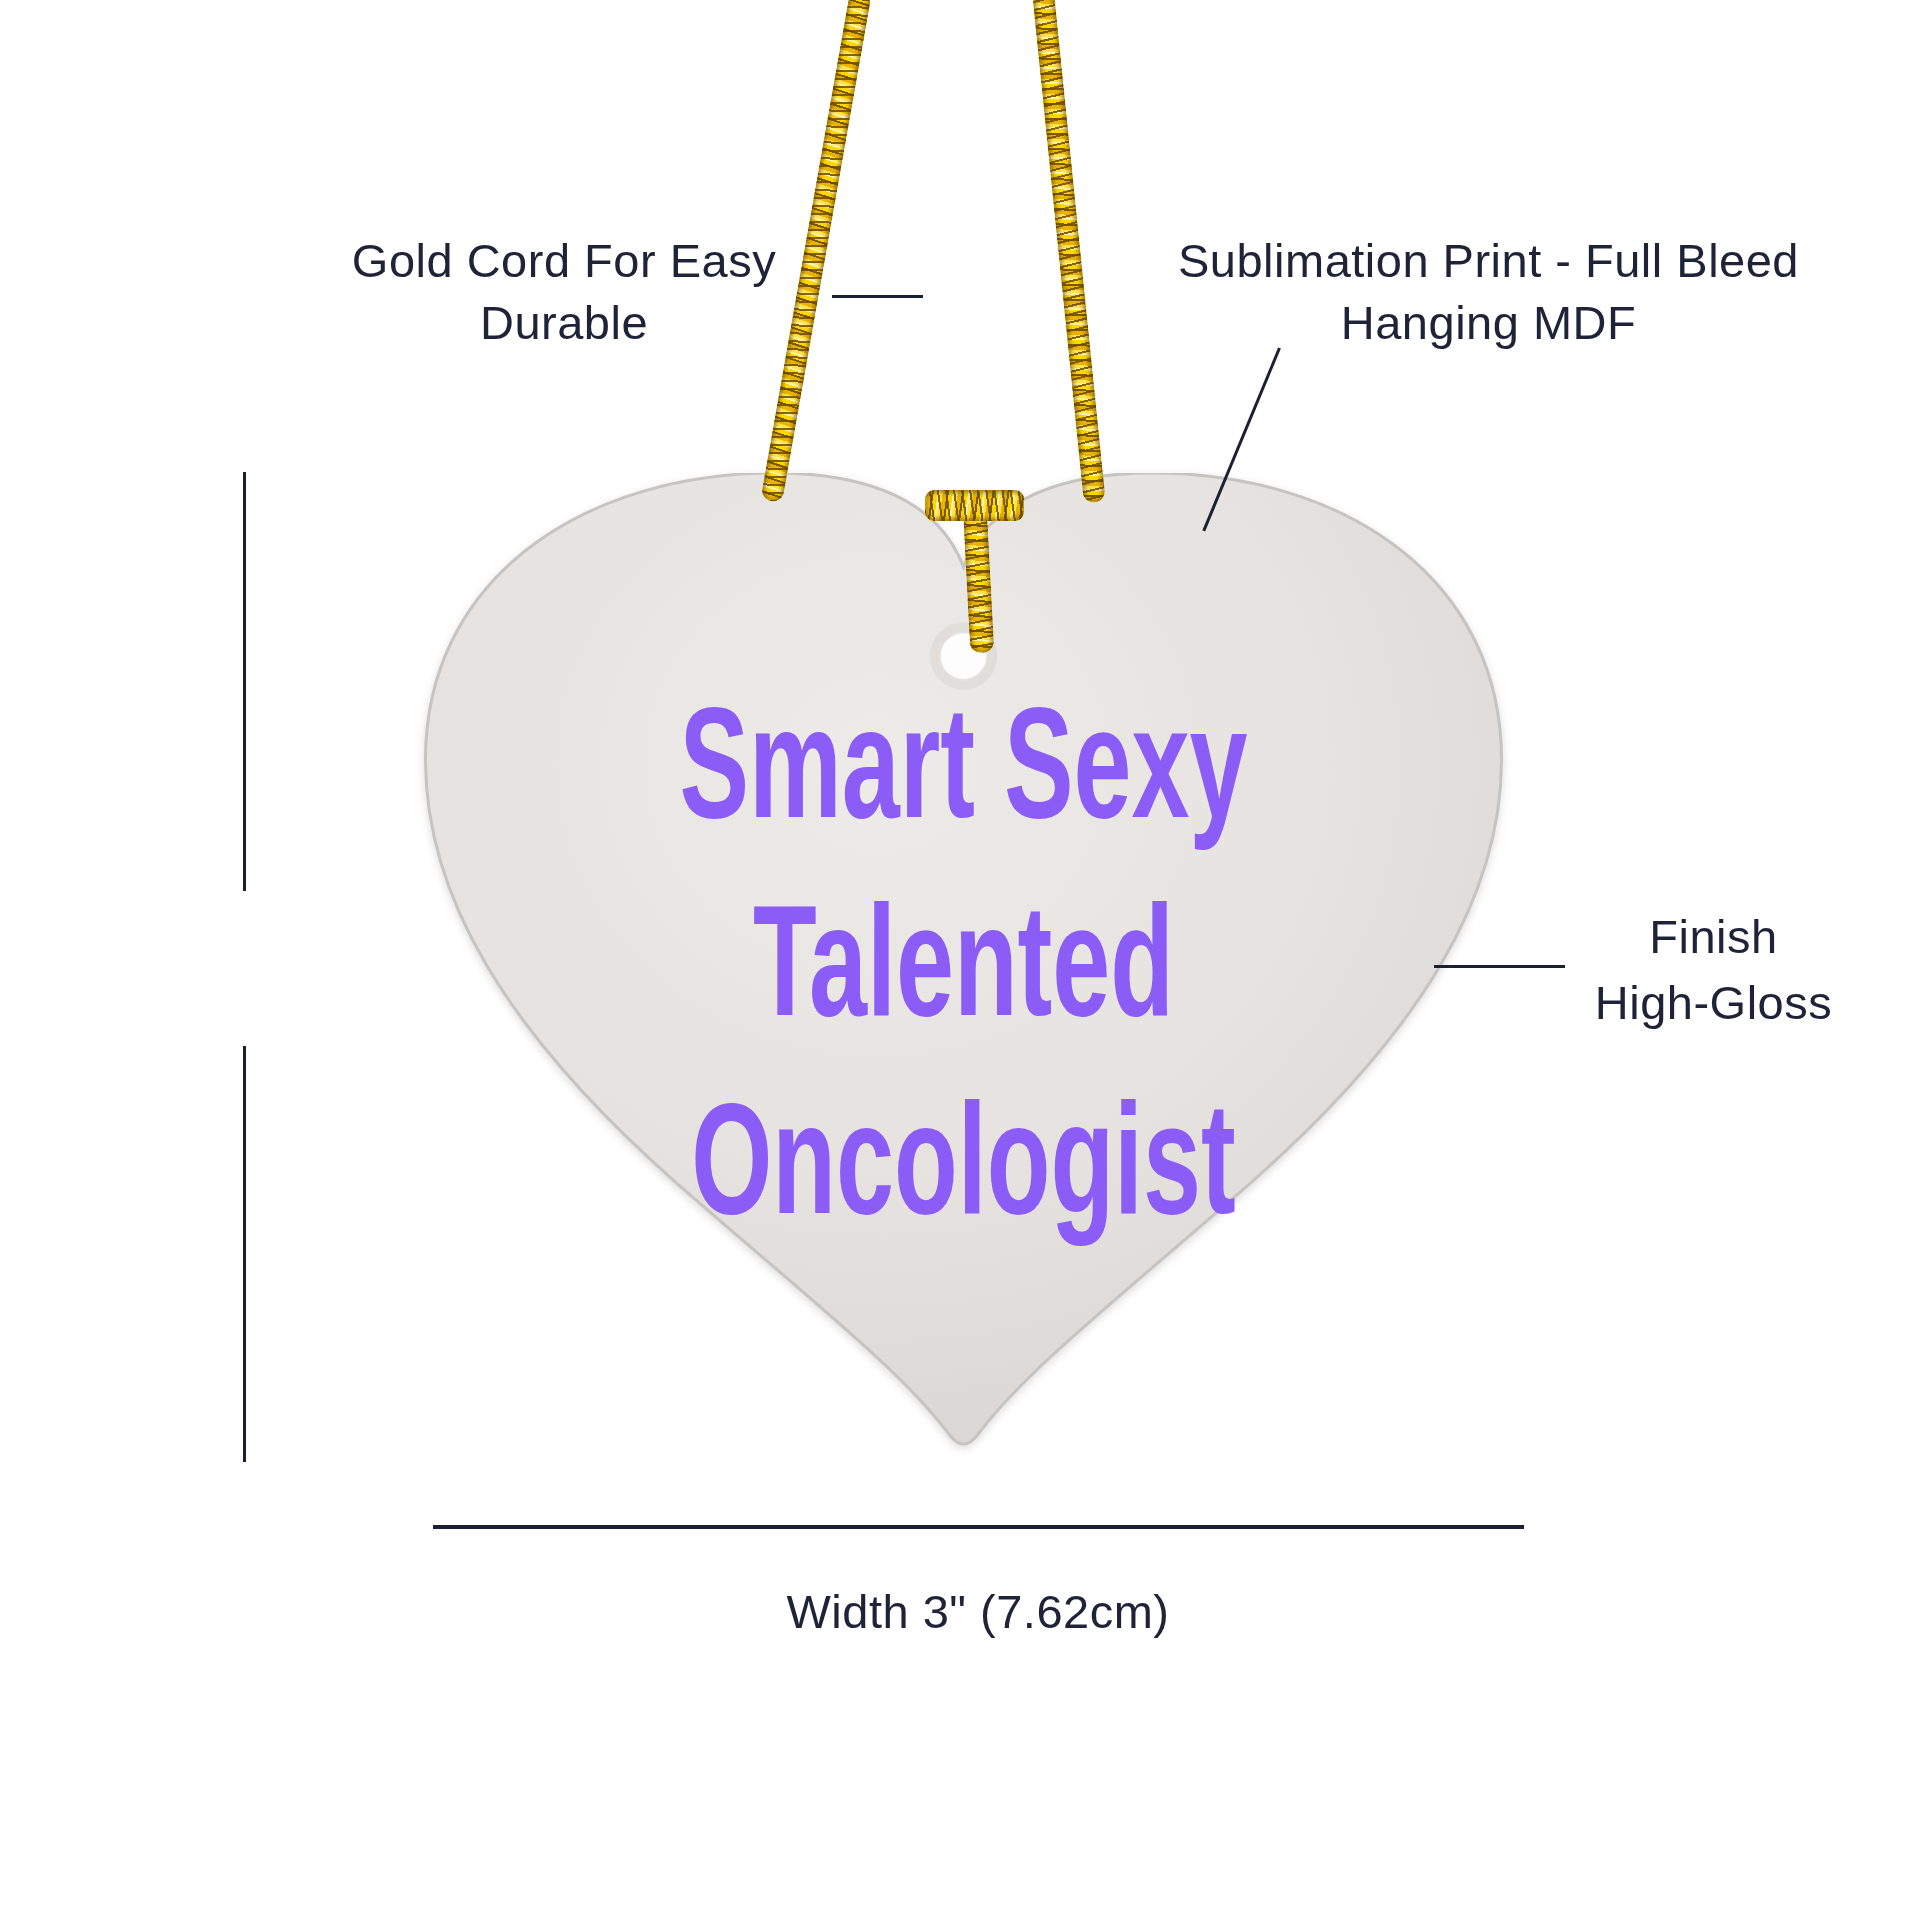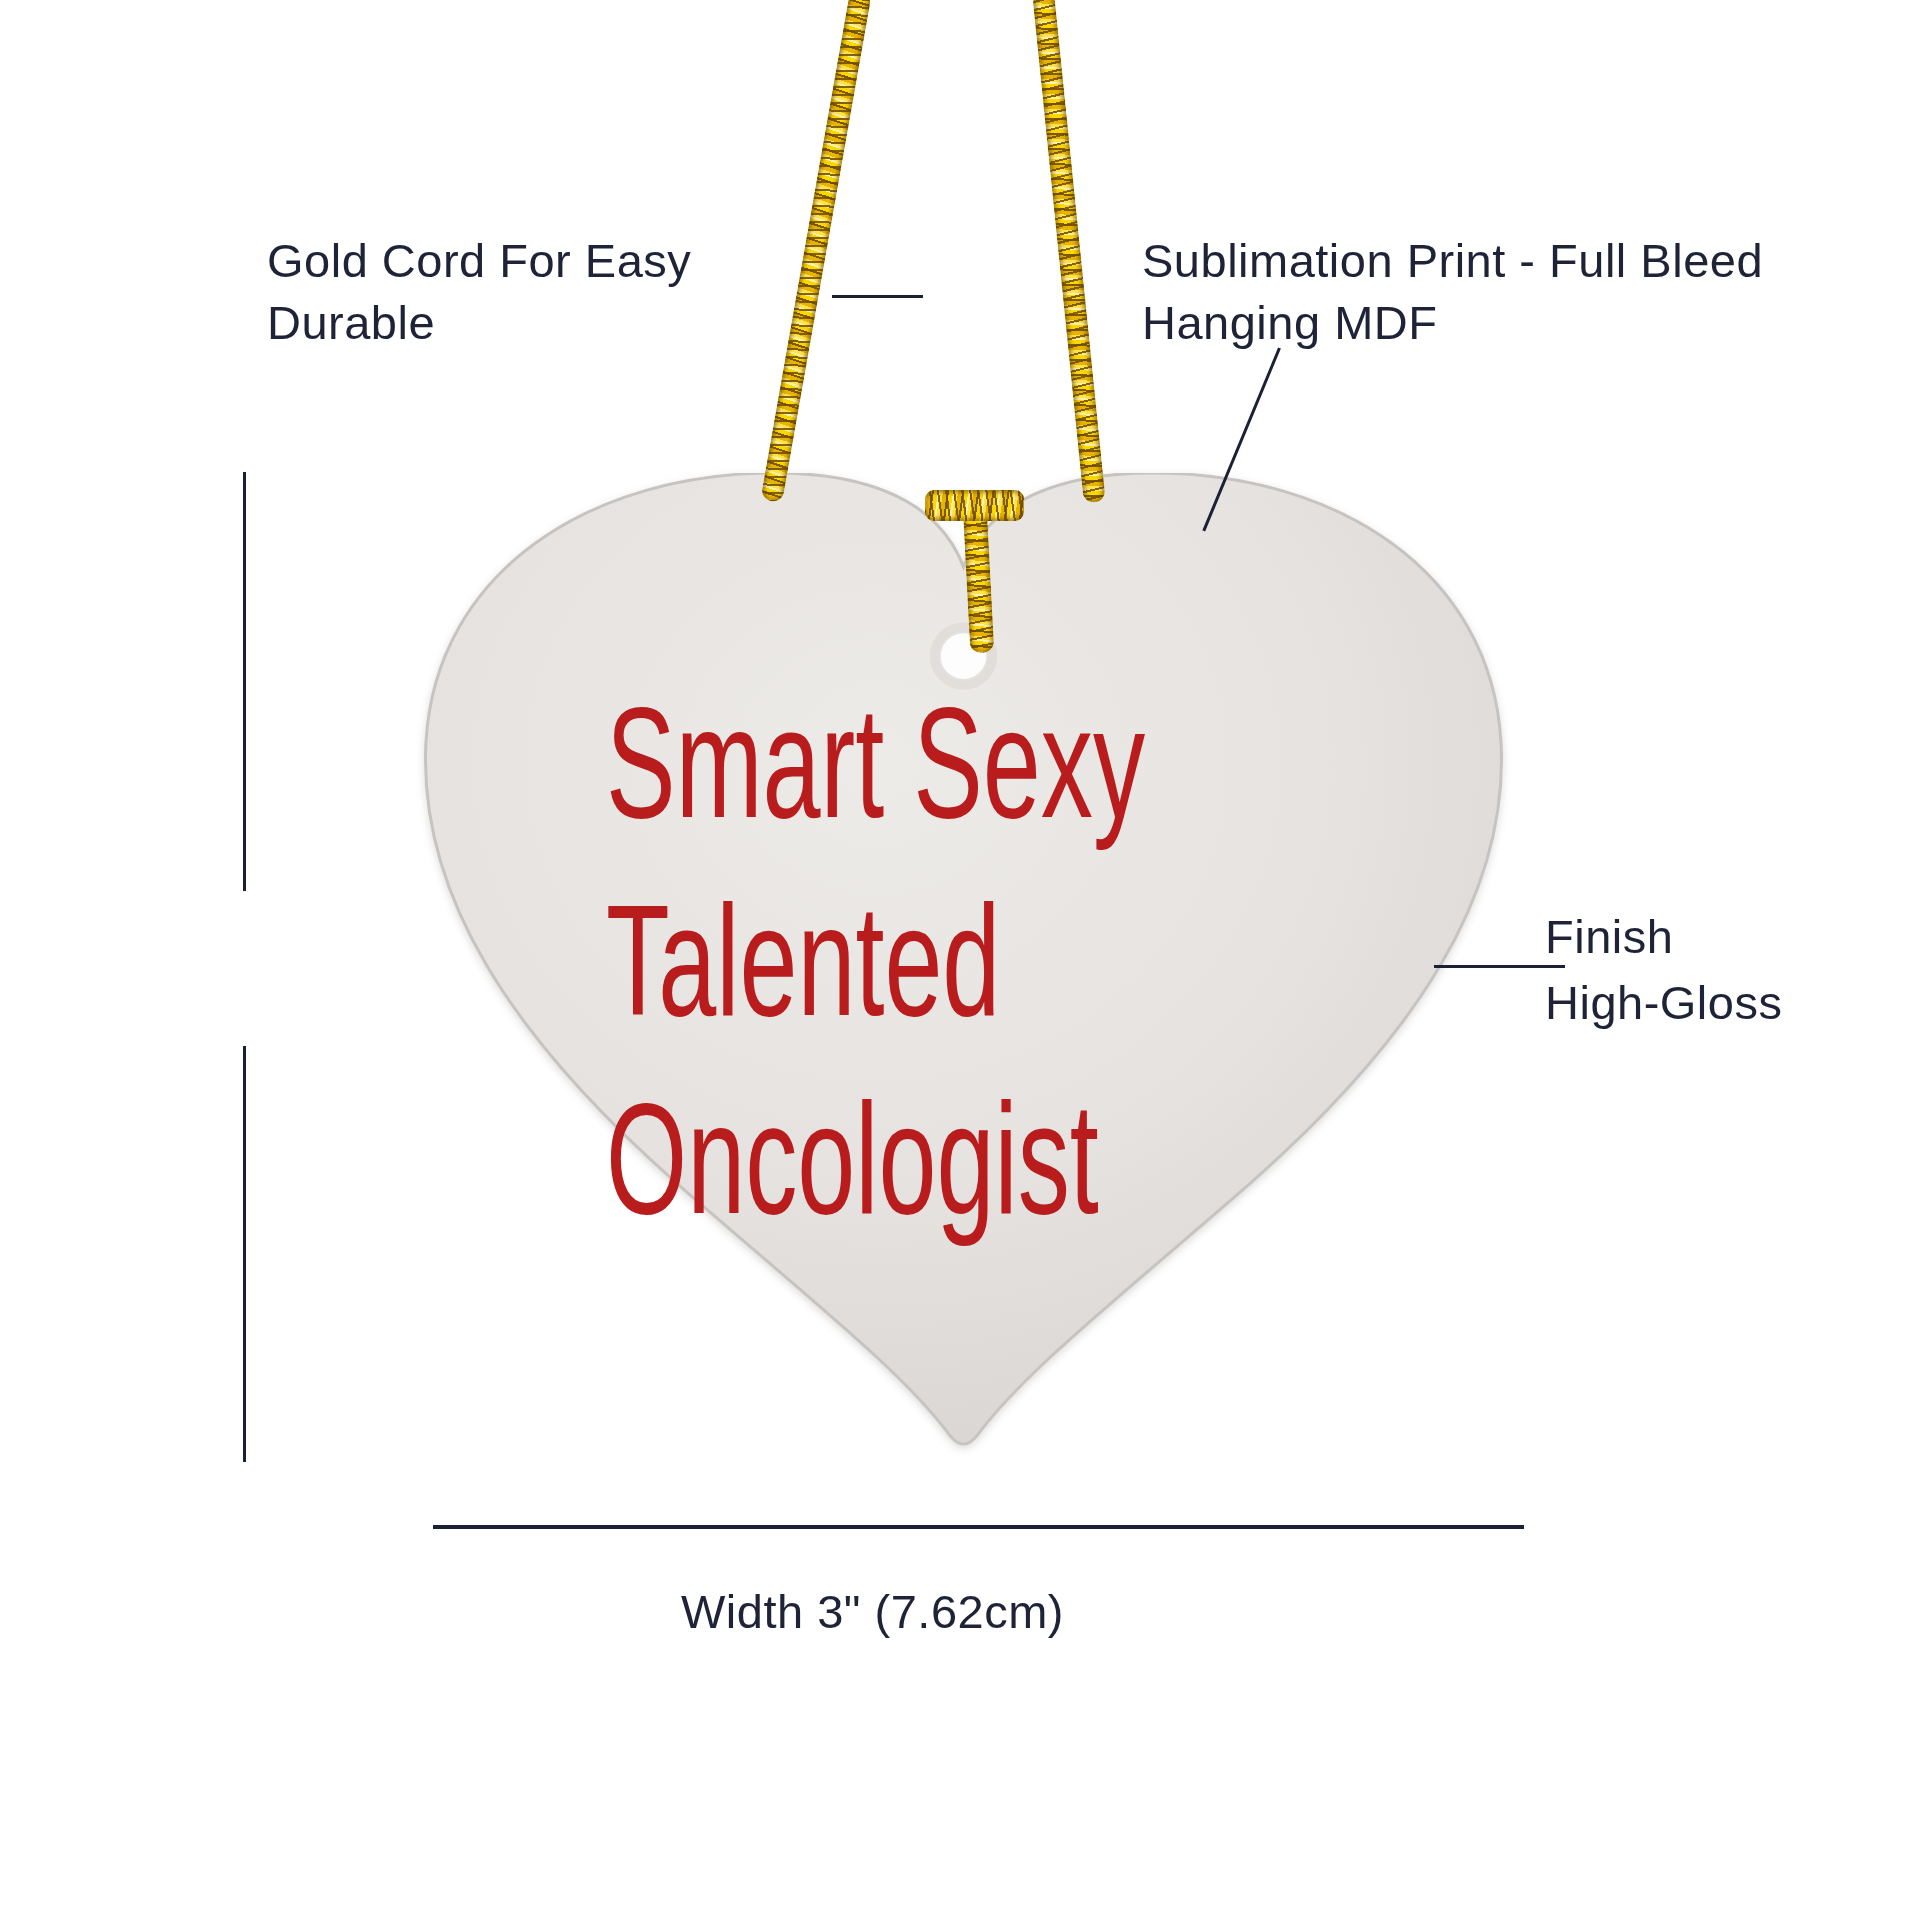--- a/index.html
+++ b/index.html
@@ -5,21 +5,21 @@
   html,body{margin:0;padding:0;background:#ffffff;}
   .stage{
     position:relative;width:1927px;height:1927px;background:#ffffff;overflow:hidden;
     font-family:"Liberation Sans", sans-serif;
   }
   
   .heart-svg{position:absolute;left:422px;top:473px;width:1083px;height:982px;z-index:1;
     filter:drop-shadow(0 3px 4px rgba(60,55,50,.18));}
   .heart-text{
     position:absolute;left:422px;top:663px;width:1083px;z-index:2;
-    text-align:left;color:#b91c1c;font-weight:400;font-size:158px;line-height:198px;
+    text-align:center;color:#8b5cf6;font-weight:700;font-size:158px;line-height:198px;
   }
   .heart-text .tline{transform:scaleX(.66);transform-origin:50% 50%;white-space:nowrap;}
   
   .strand{
     position:absolute;z-index:3;border-radius:11px;
     background:
       repeating-linear-gradient(172deg, rgba(110,76,0,.85) 0 2px, rgba(110,76,0,0) 2px 8px),
       repeating-linear-gradient(8deg, #ffe followed 0, #ffe34d 0 3px, #e8b400 3px 7px, #7c5a00 7px 9px, #ffd700 9px 13px, #fff3a6 13px 15px);
     background:
       repeating-linear-gradient(172deg, rgba(110,76,0,.85) 0 2px, rgba(110,76,0,0) 2px 8px),
@@ -32,21 +32,21 @@
   .cord-knot{
     position:absolute;left:925px;top:490px;width:99px;height:31px;z-index:4;border-radius:9px;
     background:
       repeating-linear-gradient(82deg, rgba(110,76,0,.85) 0 2px, rgba(110,76,0,0) 2px 8px),
       repeating-linear-gradient(98deg, #ffe34d 0 3px, #e8b400 3px 7px, #7c5a00 7px 9px, #ffd700 9px 13px, #fff3a6 13px 15px);
     box-shadow:inset 0 3px 4px rgba(100,66,0,.55), inset 0 -3px 4px rgba(100,66,0,.55);
   }
   
   .label{
     position:absolute;z-index:5;color:#1e2338;font-size:47px;line-height:62px;
-    text-align:left;letter-spacing:0.5px;font-weight:400;
+    text-align:center;letter-spacing:0.5px;font-weight:400;
   }
   .label-cord{left:267px;top:230px;width:594px;}
   .label-print{left:1142px;top:230px;width:693px;}
   .label-gloss{left:1545px;top:904px;width:337px;line-height:66px;}
   .label-height{left:66px;top:901px;width:356px;line-height:66px;}
   .label-width{left:681px;top:1581px;width:594px;}
   
   .line{position:absolute;background:#1b2135;z-index:6;}
   .ptr-cord{left:832px;top:295px;width:91px;height:3px;}
   .ptr-print{left:1278px;top:348px;width:3px;height:198px;transform:rotate(22.5deg);transform-origin:50% 0;}

